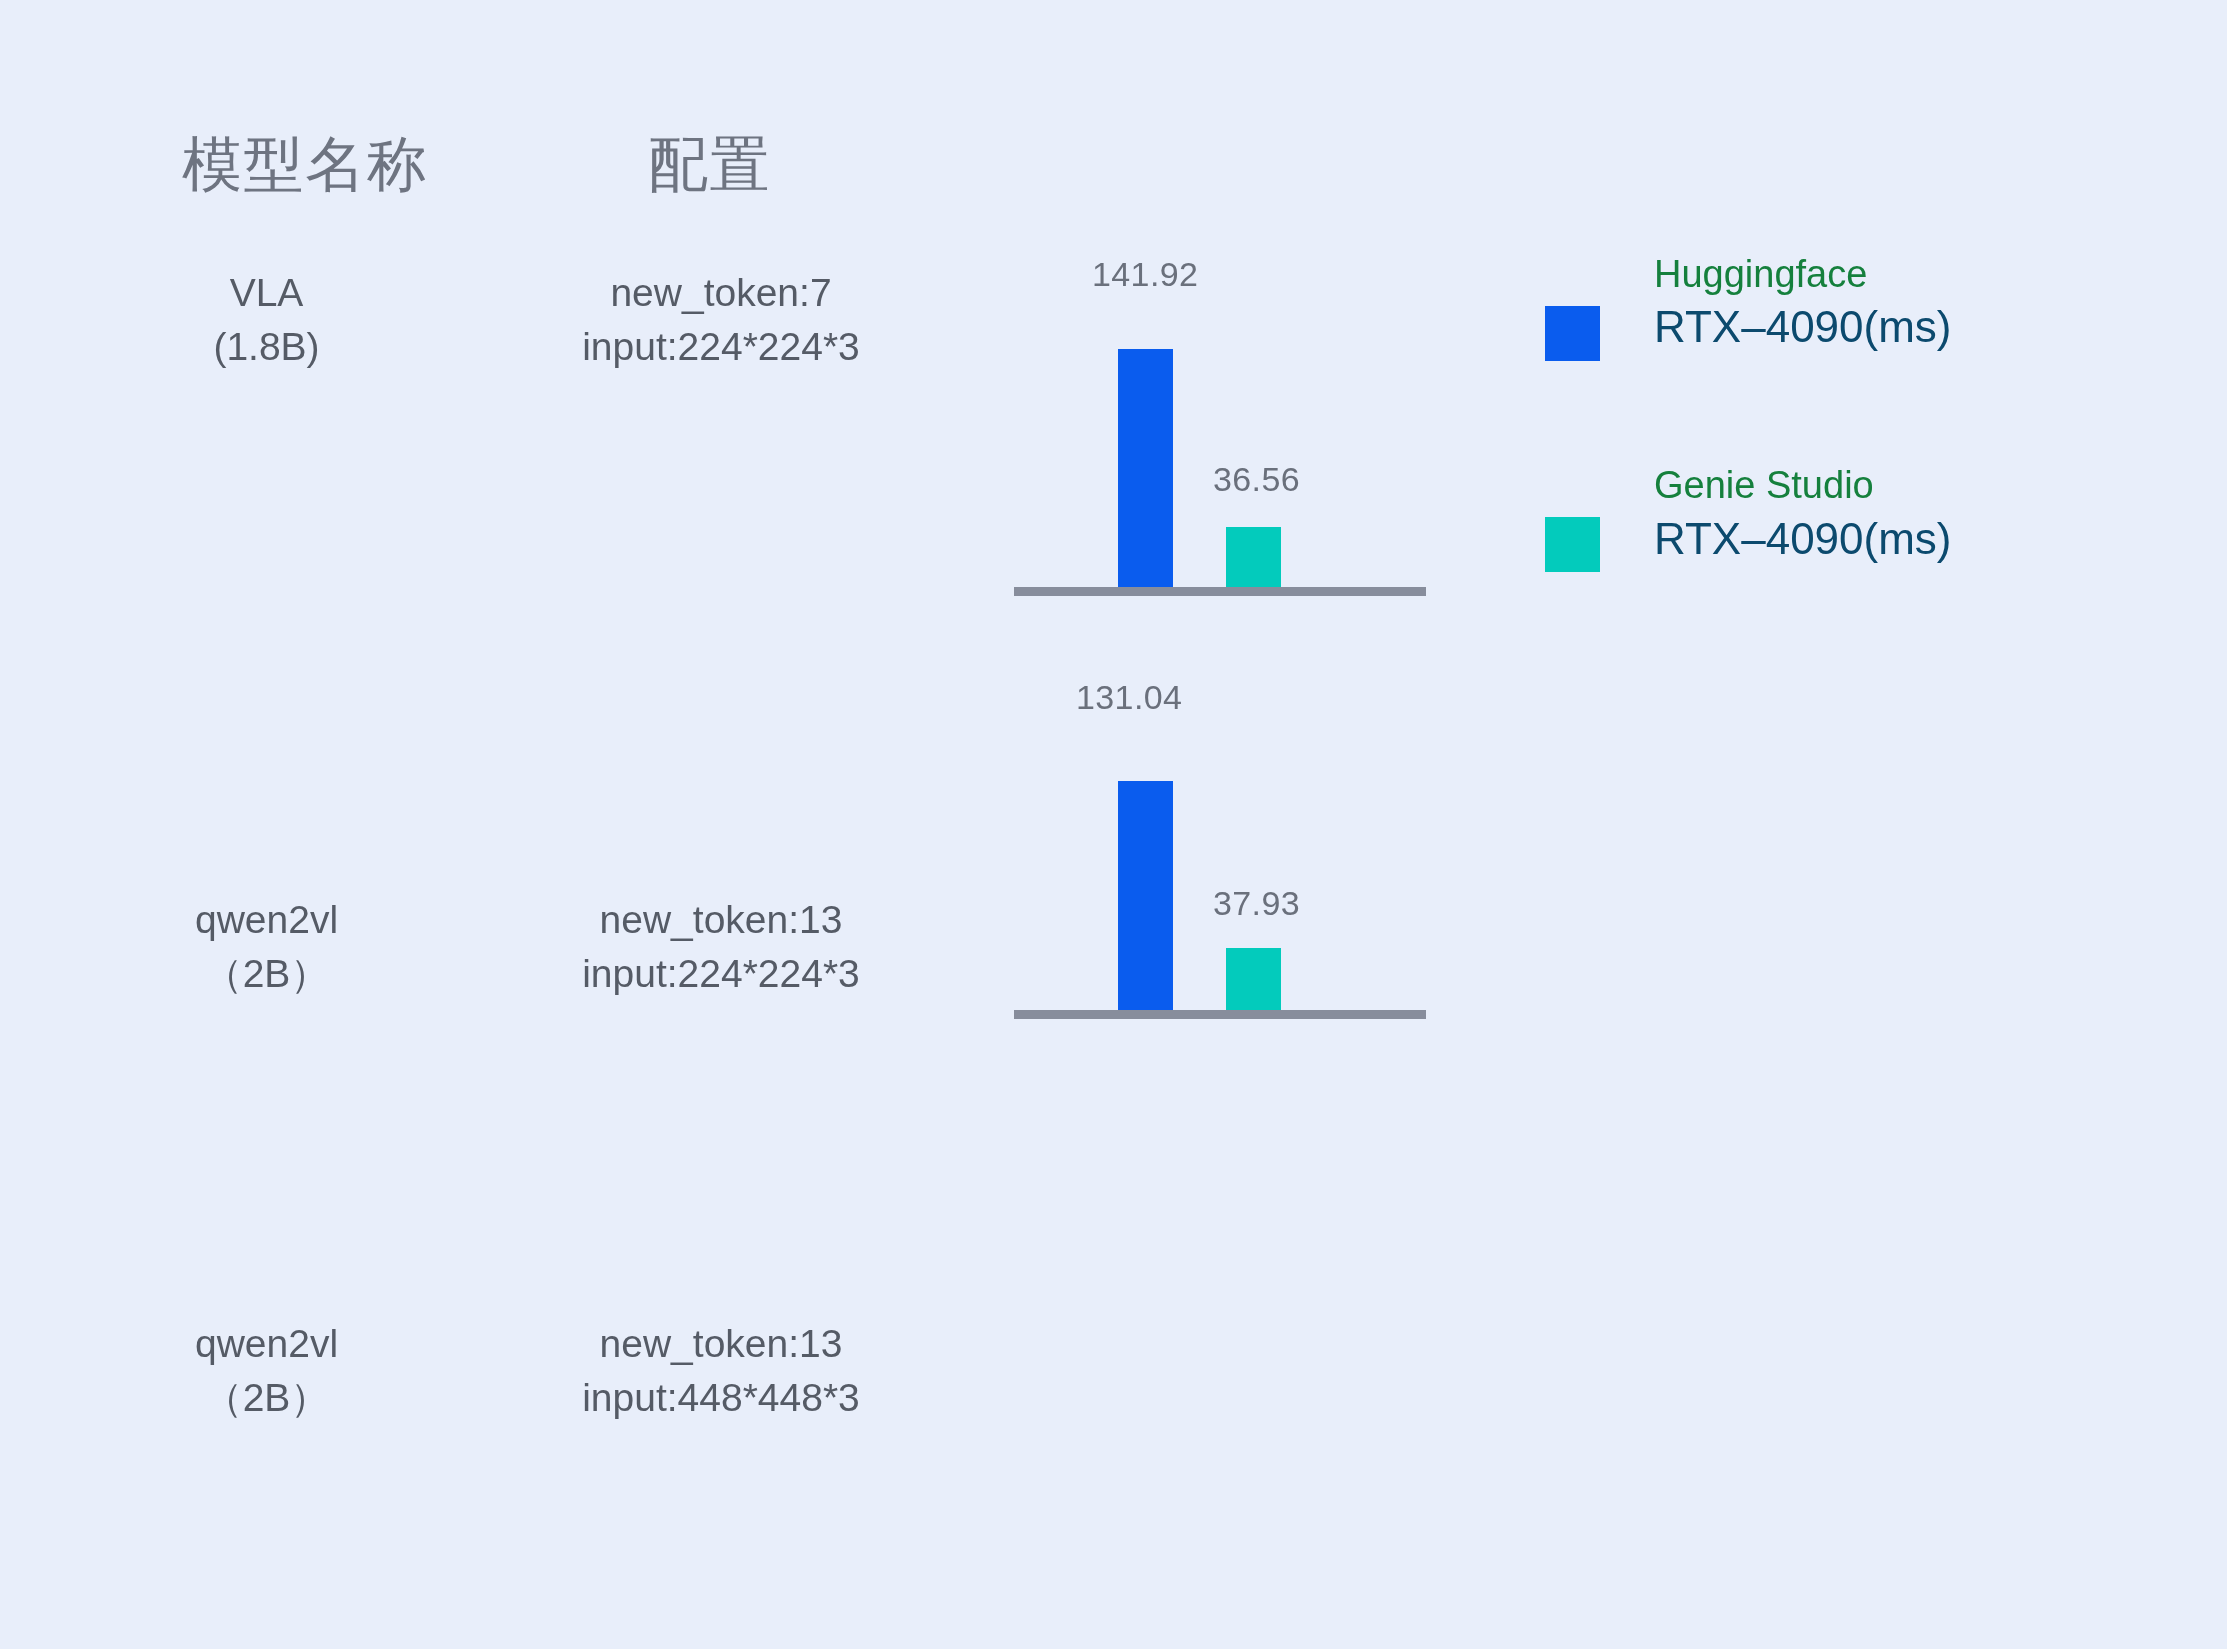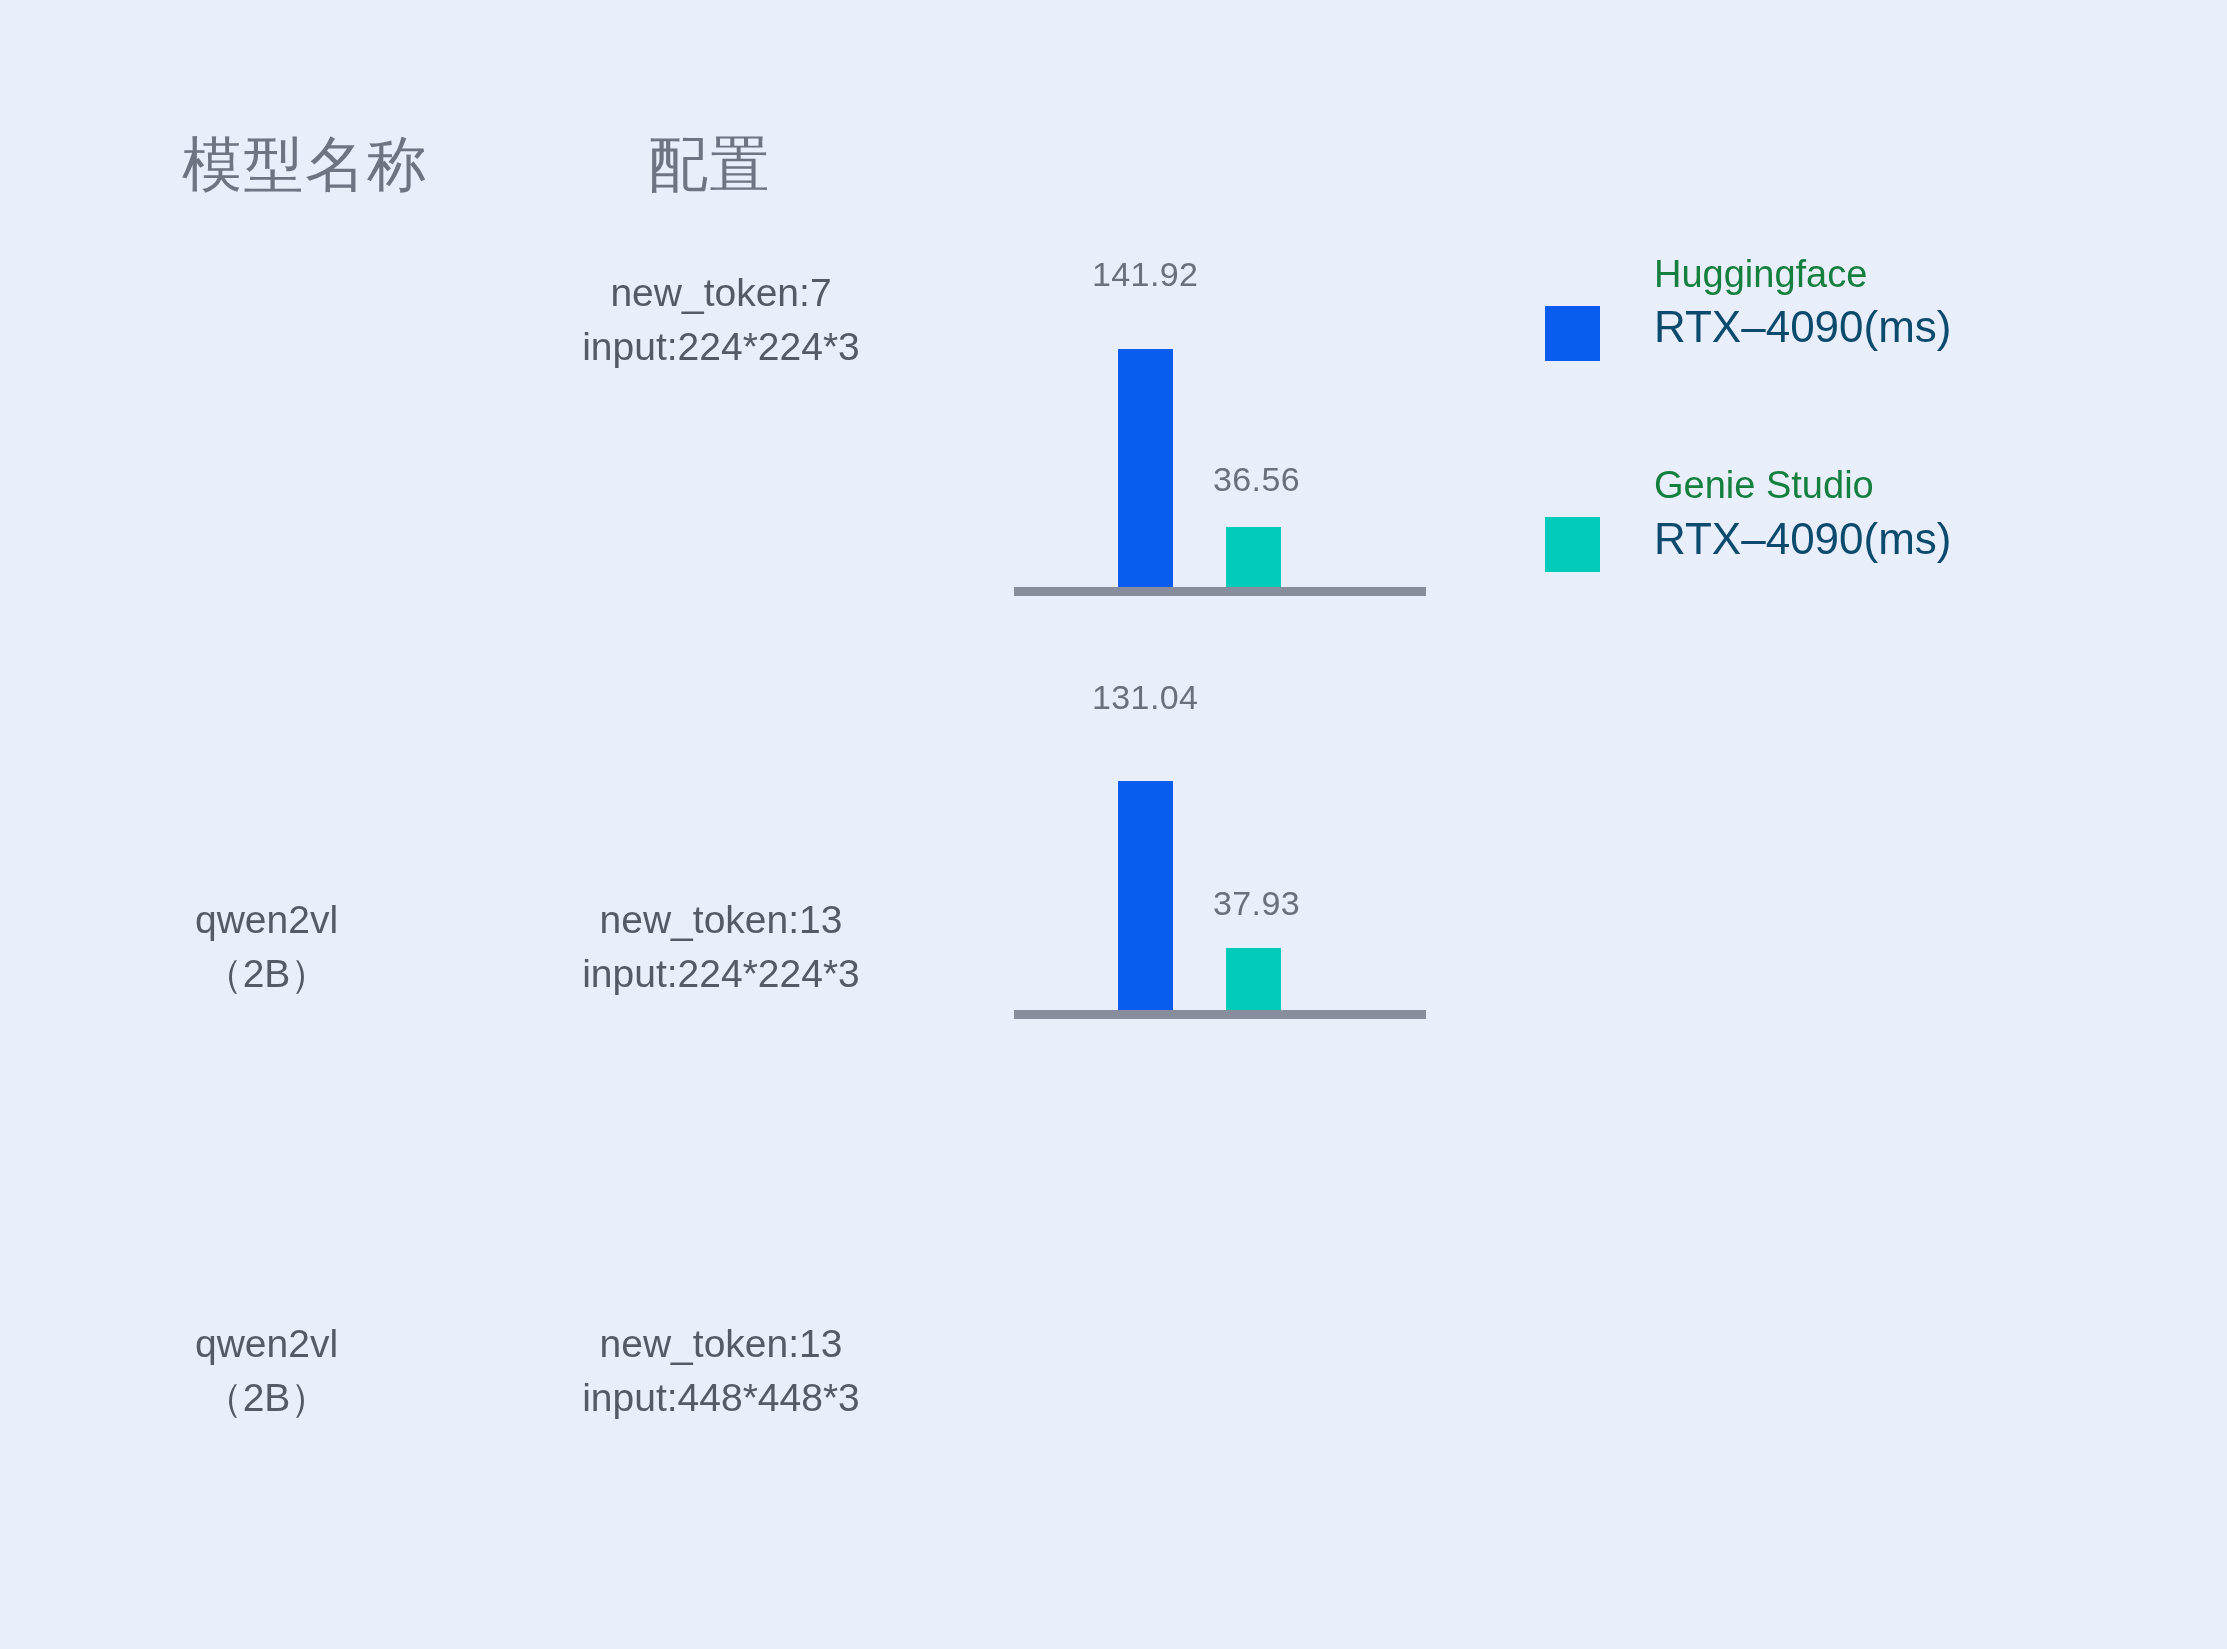--- a/index.html
+++ b/index.html
@@ -154,20 +154,24 @@
 <body>
 
 <div class="page">
 
   <div class="header-row">
     <span class="hdr hdr-model">模型名称</span>
     <span class="hdr hdr-config">配置</span>
   </div>
 
   <div class="row row-1">
+    <div class="cell-label cell-model" style="top:31px">
+      <span class="cell-inner">VLA</span>
+      <span class="cell-inner">(1.8B)</span>
+    </div>
     <div class="cell-label cell-config" style="top:31px">
       <span class="cell-inner">new_token:7</span>
       <span class="cell-inner">input:224*224*3</span>
     </div>
     <div class="plot" style="top:0px; height:368px">
       <span class="vlabel" style="left:78px; top:19.6px">141.92</span>
       <div class="bar blue" style="left:104px; top:114px; height:239px"></div>
       <span class="vlabel" style="left:199px; top:225px">36.56</span>
       <div class="bar teal" style="left:212px; top:292px; height:60px"></div>
       <div class="baseline" style="top:352px"></div>
@@ -177,21 +181,21 @@
   <div class="row row-2">
     <div class="cell-label cell-model" style="top:235px">
       <span class="cell-inner">qwen2vl</span>
       <span class="cell-inner">（2B）</span>
     </div>
     <div class="cell-label cell-config" style="top:235px">
       <span class="cell-inner">new_token:13</span>
       <span class="cell-inner">input:224*224*3</span>
     </div>
     <div class="plot" style="top:0px; height:368px">
-      <span class="vlabel" style="left:78px; top:19.6px">131.04</span>
+      <span class="vlabel" style="left:62px; top:19.6px">131.04</span>
       <div class="bar blue" style="left:104px; top:123px; height:230px"></div>
       <span class="vlabel" style="left:199px; top:226px">37.93</span>
       <div class="bar teal" style="left:212px; top:290px; height:63px"></div>
       <div class="baseline" style="top:352px"></div>
     </div>
   </div>
 
   <div class="row row-3">
     <div class="cell-label cell-model" style="top:235px">
       <span class="cell-inner">qwen2vl</span>

